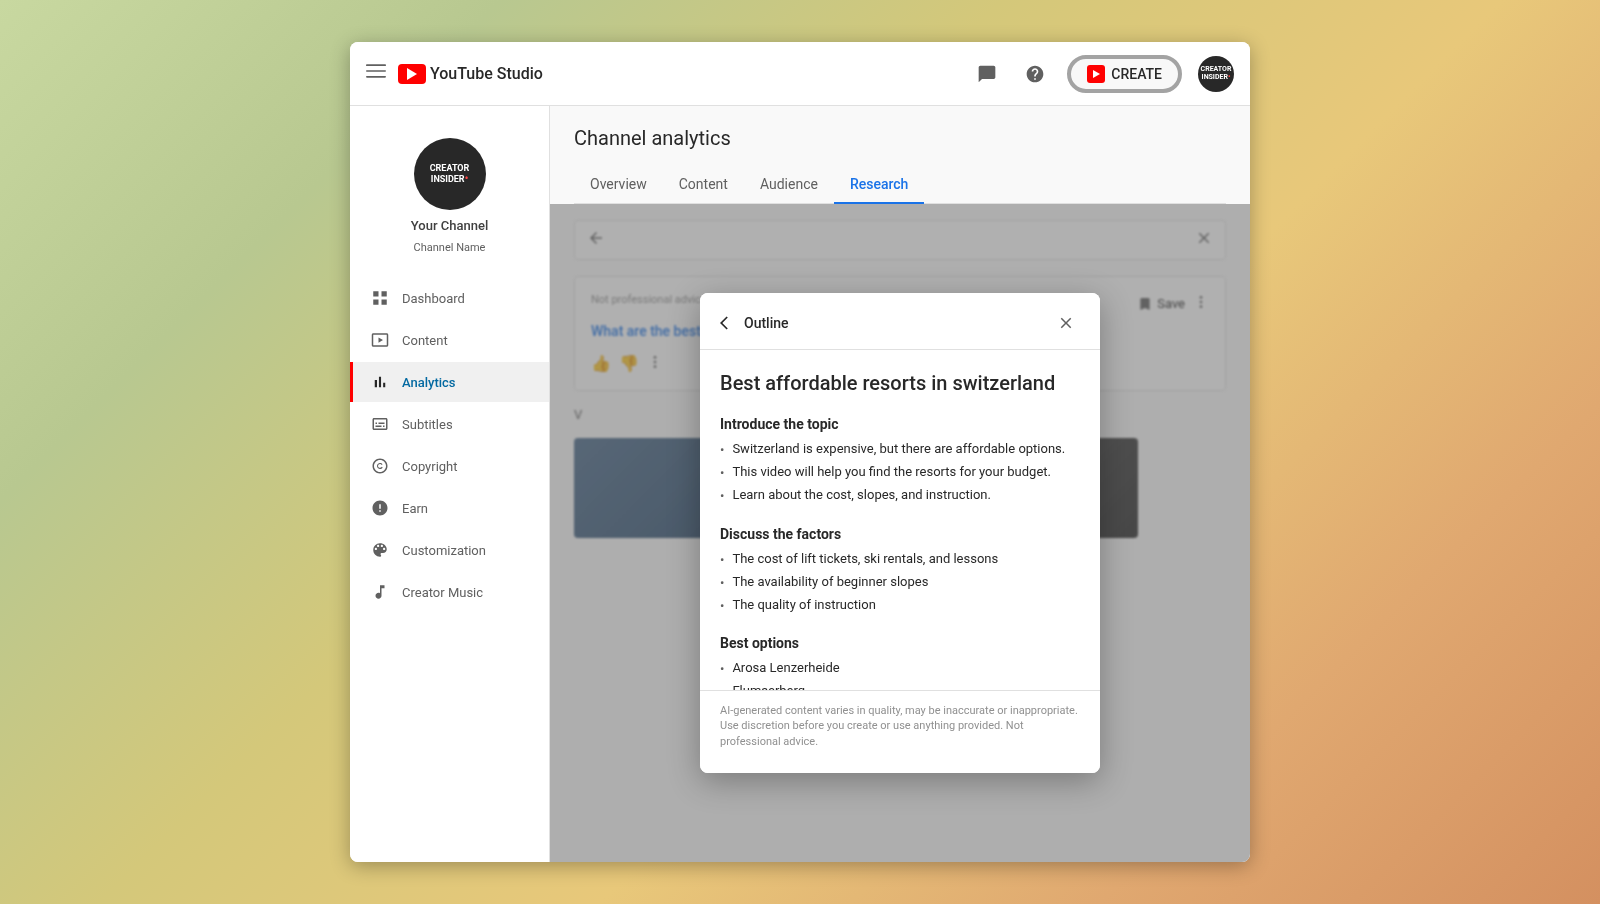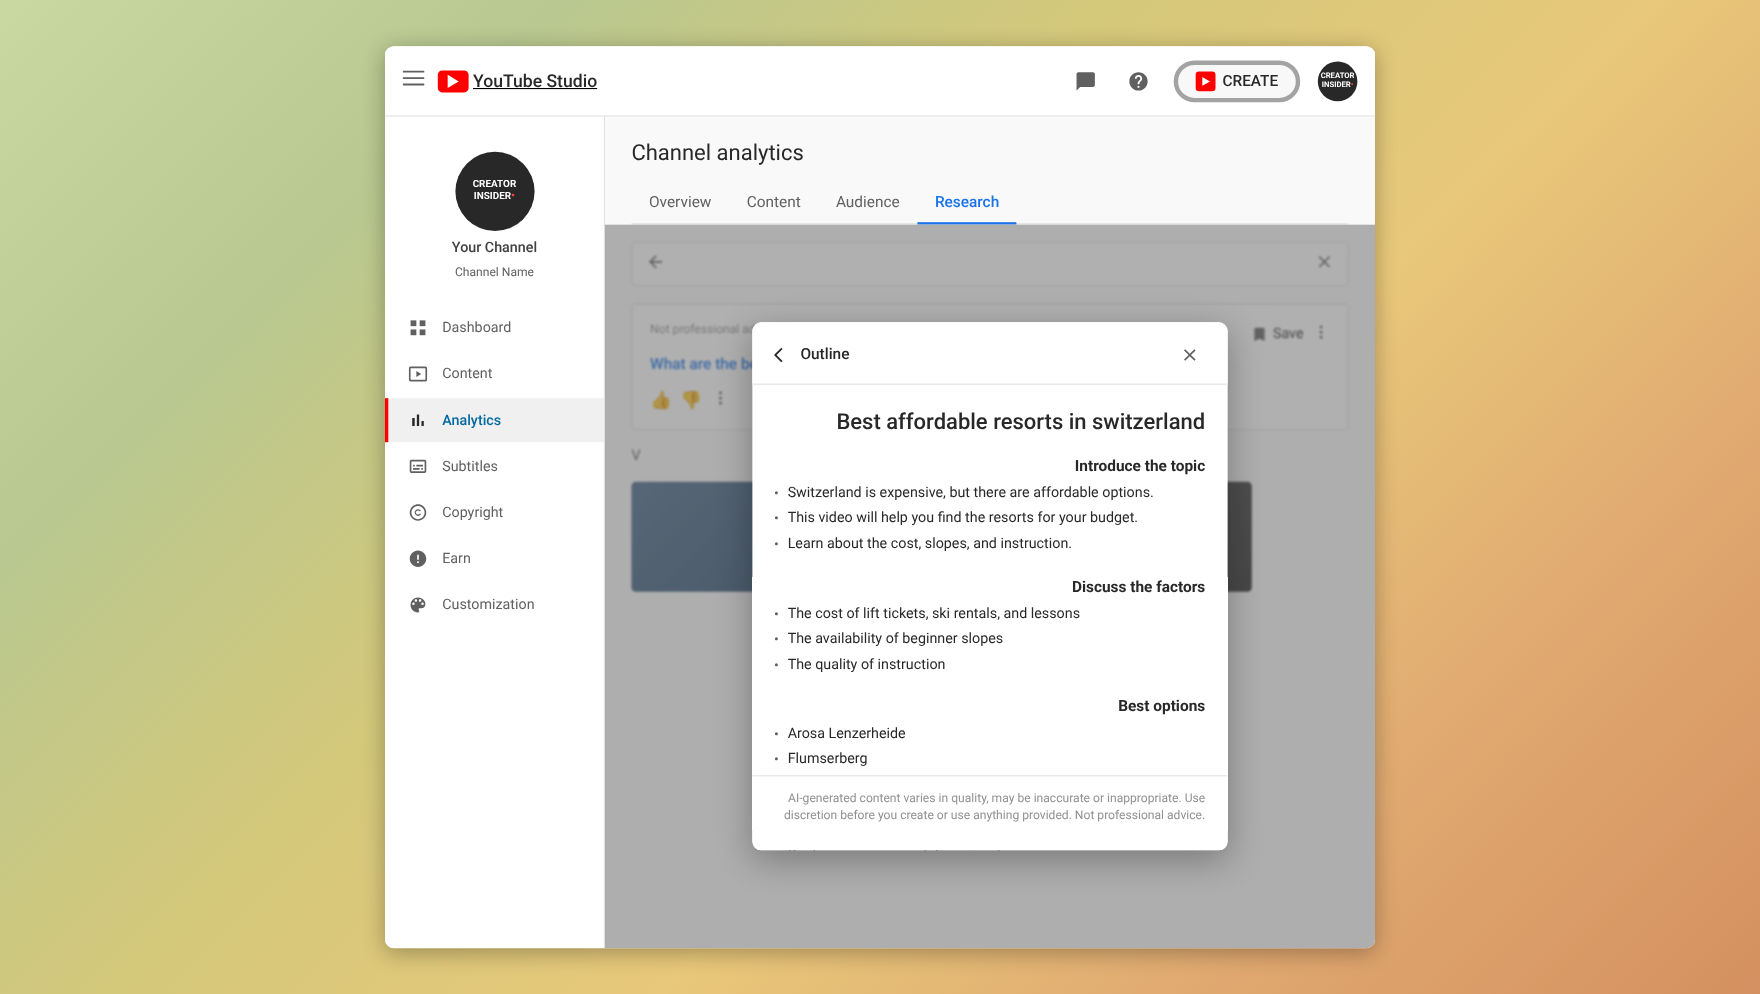--- a/index.html
+++ b/index.html
@@ -45,21 +45,20 @@
     .hamburger-icon {
       color: #606060;
       font-size: 20px;
       cursor: pointer;
     }
 
     .yt-logo {
       display: flex;
       align-items: flex-start;
       gap: 4px;
-      text-decoration: underline;
     }
 
     .yt-logo-icon {
       width: 28px;
       height: 20px;
       background: #ff0000;
       border-radius: 4px;
       display: flex;
       align-items: center;
       justify-content: center;
@@ -393,26 +392,25 @@
       background: rgba(0,0,0,0.3);
       display: flex;
       align-items: center;
       justify-content: center;
       z-index: 100;
     }
 
     .modal {
       background: #fff;
       border-radius: 8px;
-      width: 432px;
+      width: 400px;
       max-height: 480px;
       overflow-y: auto;
       box-shadow: 0 8px 32px rgba(0,0,0,0.3);
       position: relative;
-      text-align: right;
     }
 
     .modal-header {
       display: flex;
       align-items: center;
       justify-content: space-between;
       padding: 16px 20px 12px;
       border-bottom: 1px solid #e0e0e0;
       position: sticky;
       top: 0;
@@ -653,20 +651,28 @@
 
         <div class="sidebar-item">
           <div class="sidebar-icon">
             <svg width="18" height="18" viewBox="0 0 24 24" fill="#606060">
                 <path d="M12 3c-4.97 0-9 4.03-9 9s4.03 9 9 9c.83 0 1.5-.67 1.5-1.5 0-.39-.15-.74-.39-1.01-.23-.26-.38-.61-.38-.99 0-.83.67-1.5 1.5-1.5H16c2.76 0 5-2.24 5-5 0-4.42-4.03-8-9-8zm-5.5 9c-.83 0-1.5-.67-1.5-1.5S5.67 9 6.5 9 8 9.67 8 10.5 7.33 12 6.5 12zm3-4C8.67 8 8 7.33 8 6.5S8.67 5 9.5 5s1.5.67 1.5 1.5S10.33 8 9.5 8zm5 0c-.83 0-1.5-.67-1.5-1.5S13.67 5 14.5 5s1.5.67 1.5 1.5S15.33 8 14.5 8zm3 4c-.83 0-1.5-.67-1.5-1.5S16.67 9 17.5 9s1.5.67 1.5 1.5-.67 1.5-1.5 1.5z"></path>
               </svg>
           </div>
           <span>Customization</span>
         </div>
 
+        <div class="sidebar-item">
+          <div class="sidebar-icon">
+            <svg width="18" height="18" viewBox="0 0 24 24" fill="#606060">
+                <path d="M12 3v10.55c-.59-.34-1.27-.55-2-.55-2.21 0-4 1.79-4 4s1.79 4 4 4 4-1.79 4-4V7h4V3h-6z"></path>
+              </svg>
+          </div>
+          <span>Creator Music</span>
+        </div>
       </div>
     </div>
 
     <div class="content-area">
       <div class="analytics-header">
         <div class="analytics-title">Channel analytics</div>
         <div class="tabs">
           <div class="tab">Overview</div>
           <div class="tab">Content</div>
           <div class="tab">Audience</div>

